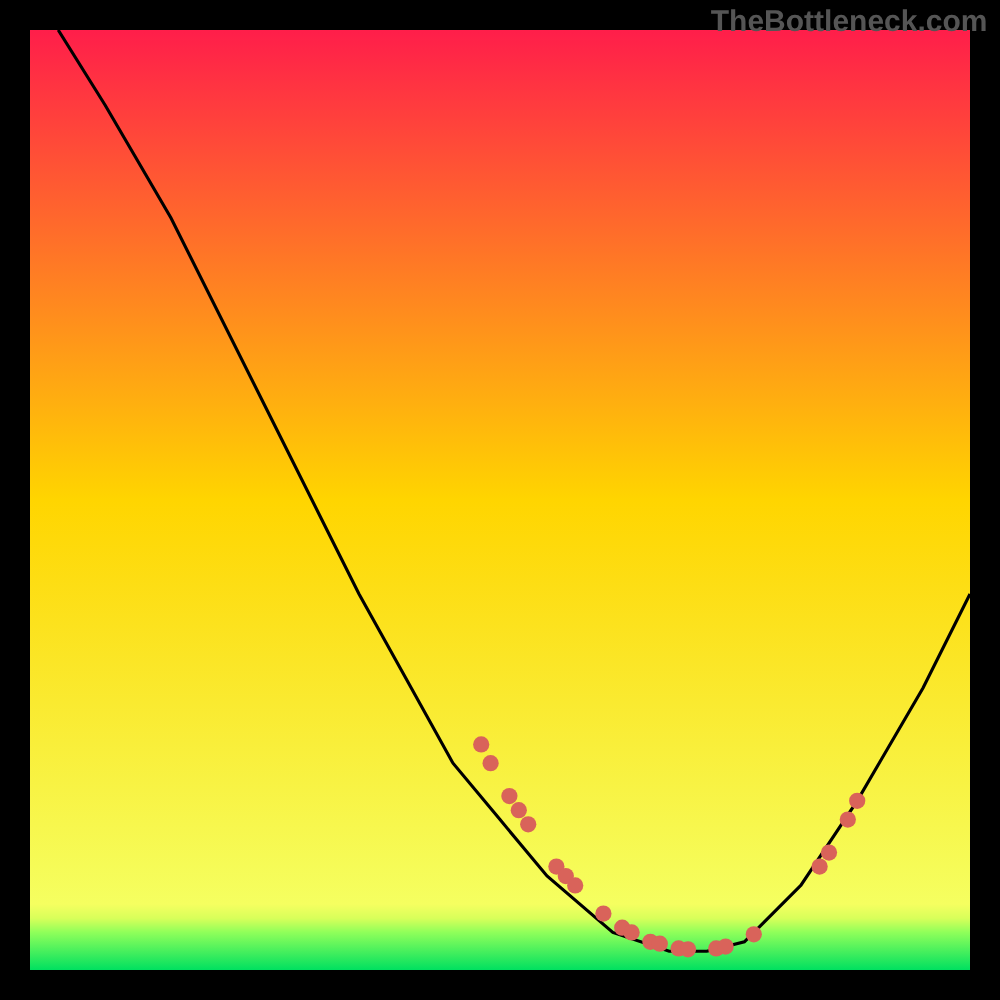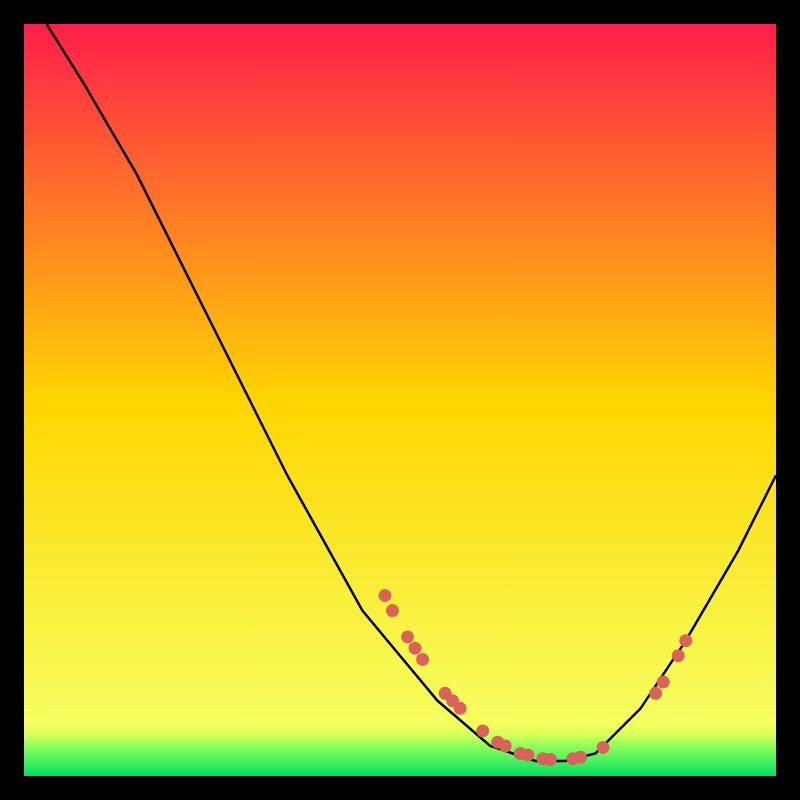--- a/index.html
+++ b/index.html
@@ -34,20 +34,21 @@
     height: 752px;
   }
   svg {
     display: block;
   }
 </style>
 </head>
 <body>
 
 <div class="container">
+  <div class="watermark">TheBottleneck.com</div>
   <div class="plot-area">
     <svg id="chart-svg" width="752" height="752" viewBox="0 0 752 752">
         <defs>
           <linearGradient id="bg-grad" x1="0" y1="0" x2="0" y2="1">
             <stop offset="0%" stop-color="#ff1e4a"></stop>
             <stop offset="50%" stop-color="#ffd500"></stop>
             <stop offset="93%" stop-color="#f5ff60"></stop>
             <stop offset="94.5%" stop-color="#d8ff5a"></stop>
             <stop offset="96%" stop-color="#8fff5a"></stop>
             <stop offset="100%" stop-color="#00e060"></stop>

